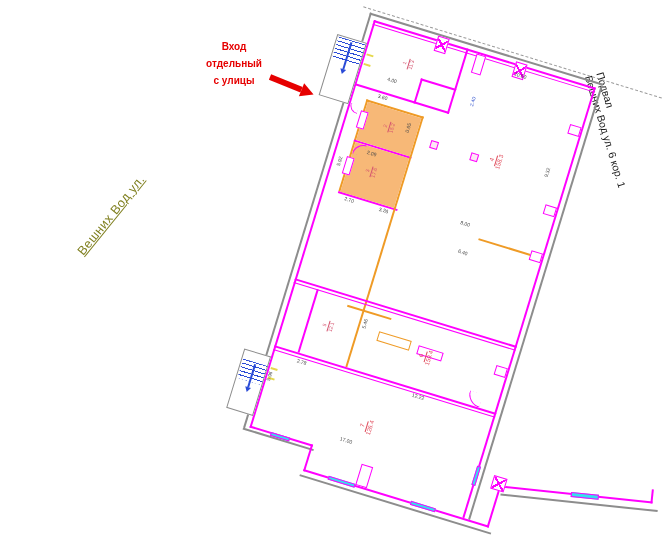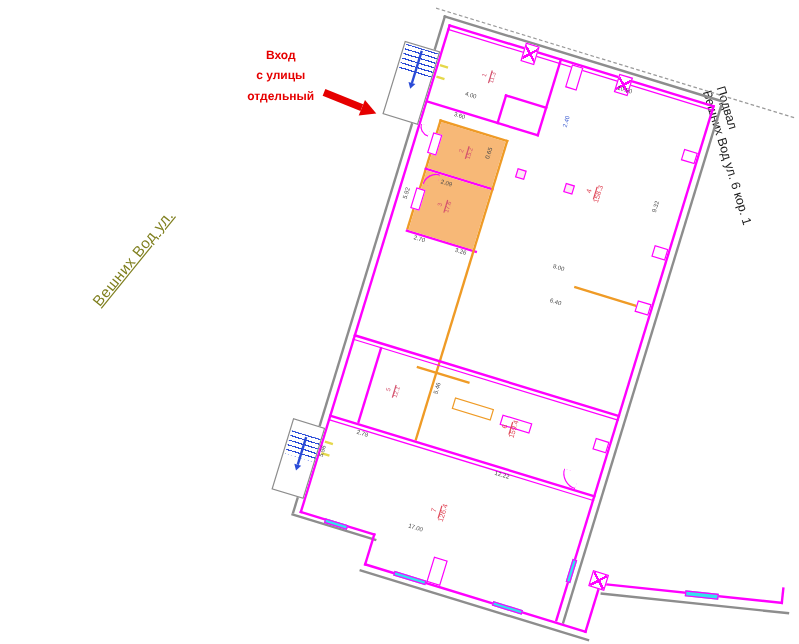--- a/index.html
+++ b/index.html
@@ -25,22 +25,22 @@
   .dim{white-space:nowrap;line-height:1;transform-origin:0 0;}
   .rlabel{display:flex;flex-direction:column;align-items:center;
      transform:rotate(-90deg);transform-origin:center;line-height:1.1;}
   .rlabel .bar{width:11px;height:1px;}
 </style>
 </head>
 <body>
 
 <div class="abs" id="entrance-note" style="color: rgb(230, 0, 0);">
   <div>Вход</div>
+  <div>отдельный</div>
   <div>с улицы</div>
-  <div>отдельный</div>
 </div>
 
 <div class="abs" id="entrance-arrow">
   <div class="shaft" style="background: rgb(230, 0, 0);"></div>
   <div class="head" style="border-left-color: rgb(230, 0, 0);"></div>
 </div>
 
 <div class="abs" id="street-label" style="color: rgb(127, 127, 30);">Вешних Вод ул.</div>
 
 <div class="abs" id="building-label" style="color: rgb(26, 26, 26);">

